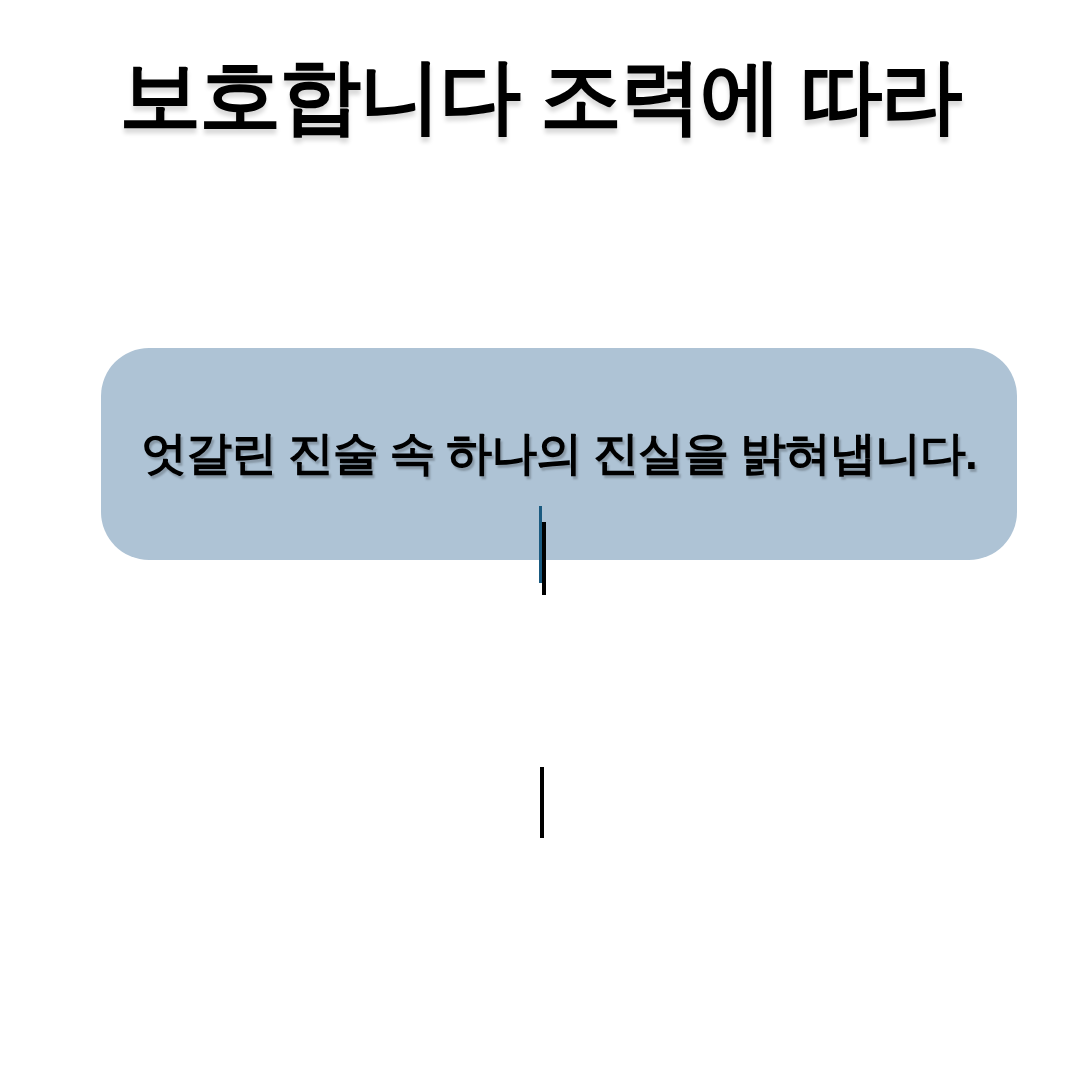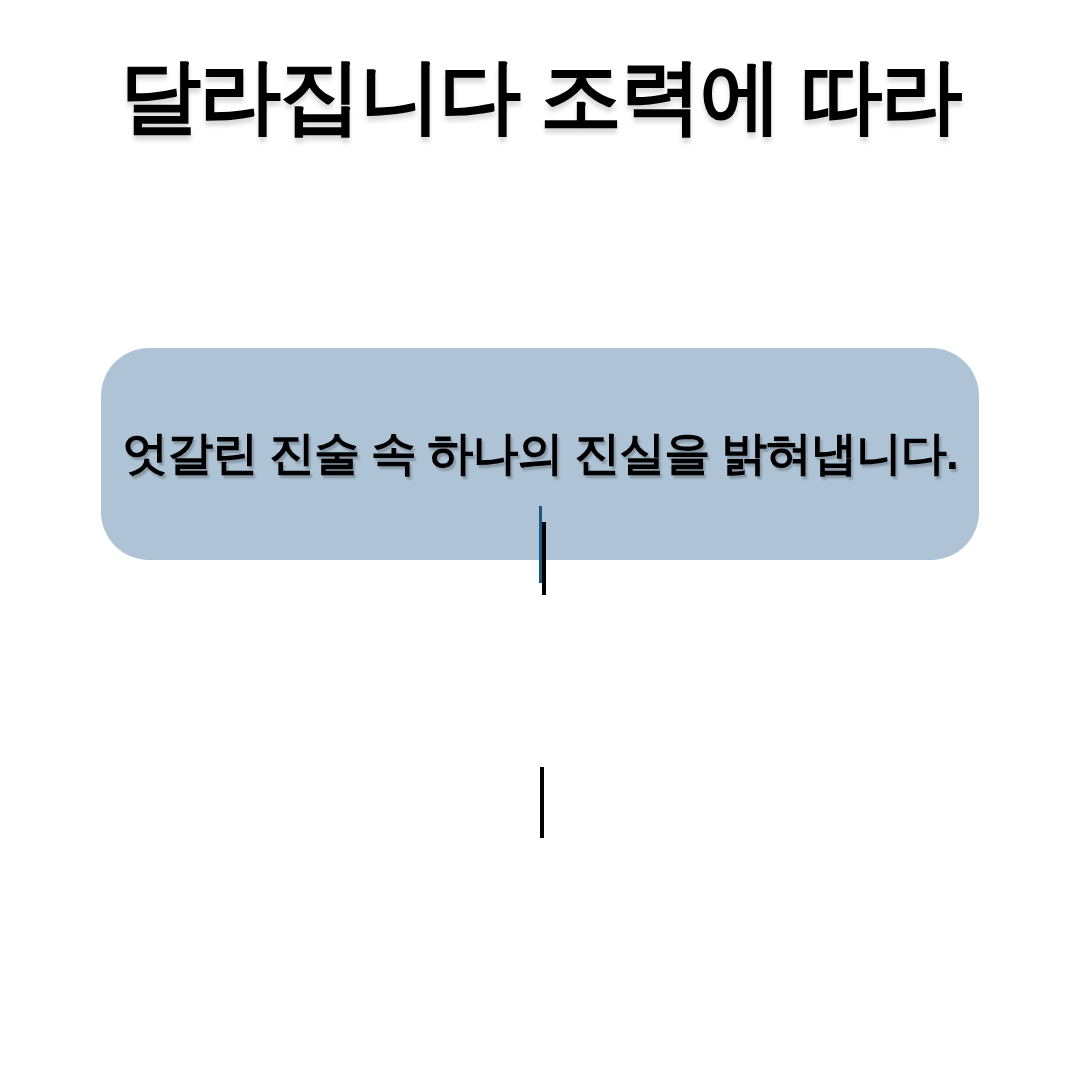--- a/index.html
+++ b/index.html
@@ -36,21 +36,21 @@
     letter-spacing: -2px;
     text-shadow: 0 5px 4px rgba(0,0,0,0.15);
   }
 
   .diagram {
     position: absolute;
     top: 348px;
     left: 101px;
     width: 878px;
     display: flex;
-    flex-direction: column;
+    flex-direction: row;
     gap: 23px;
   }
 
   .benefit-box {
     height: 212px;
     background: var(--box-fill);
     border-radius: 48px;
     display: flex;
     align-items: center;
     justify-content: center;
@@ -92,21 +92,21 @@
     height: 71px;
     background: var(--connector-black);
   }
 </style>
 </head>
 <body>
 
 <div class="canvas">
 
   <h1 class="headline">
-    <span>달라집니다 조력에 따라</span><br>
+    <span>보호합니다 조력에 따라</span><br>
   </h1>
 
   <div class="diagram">
     <div class="benefit-box">
       <span class="box-label">엇갈린 진술 속 하나의 진실을 밝혀냅니다.</span>
     </div>
   </div>
 
   <div class="connector connector-teal"></div>
   <div class="connector connector-black-1"></div>

